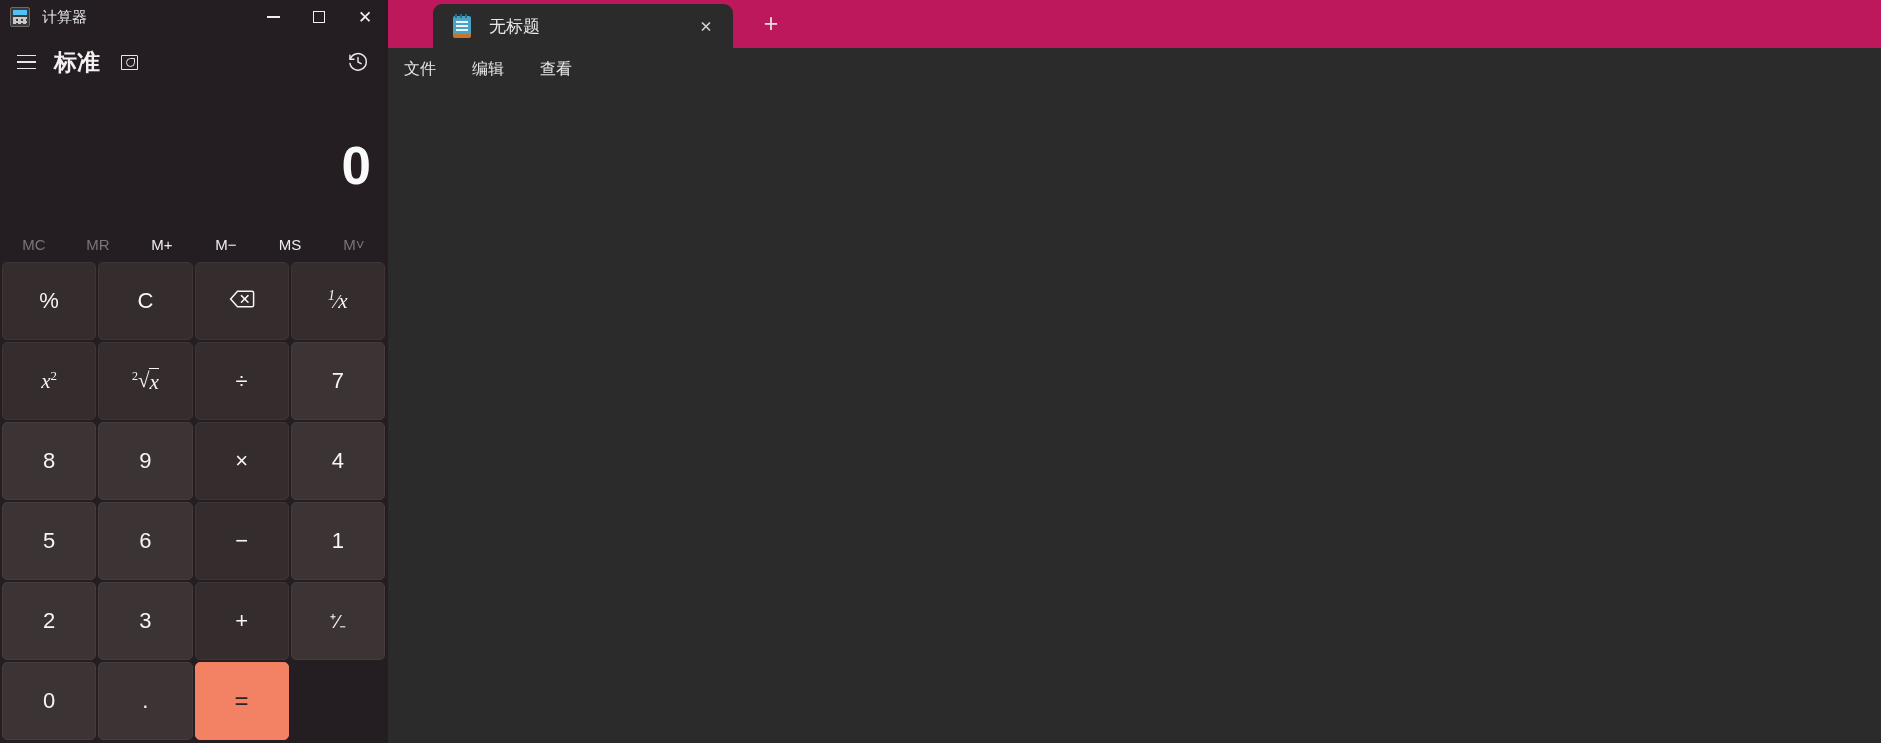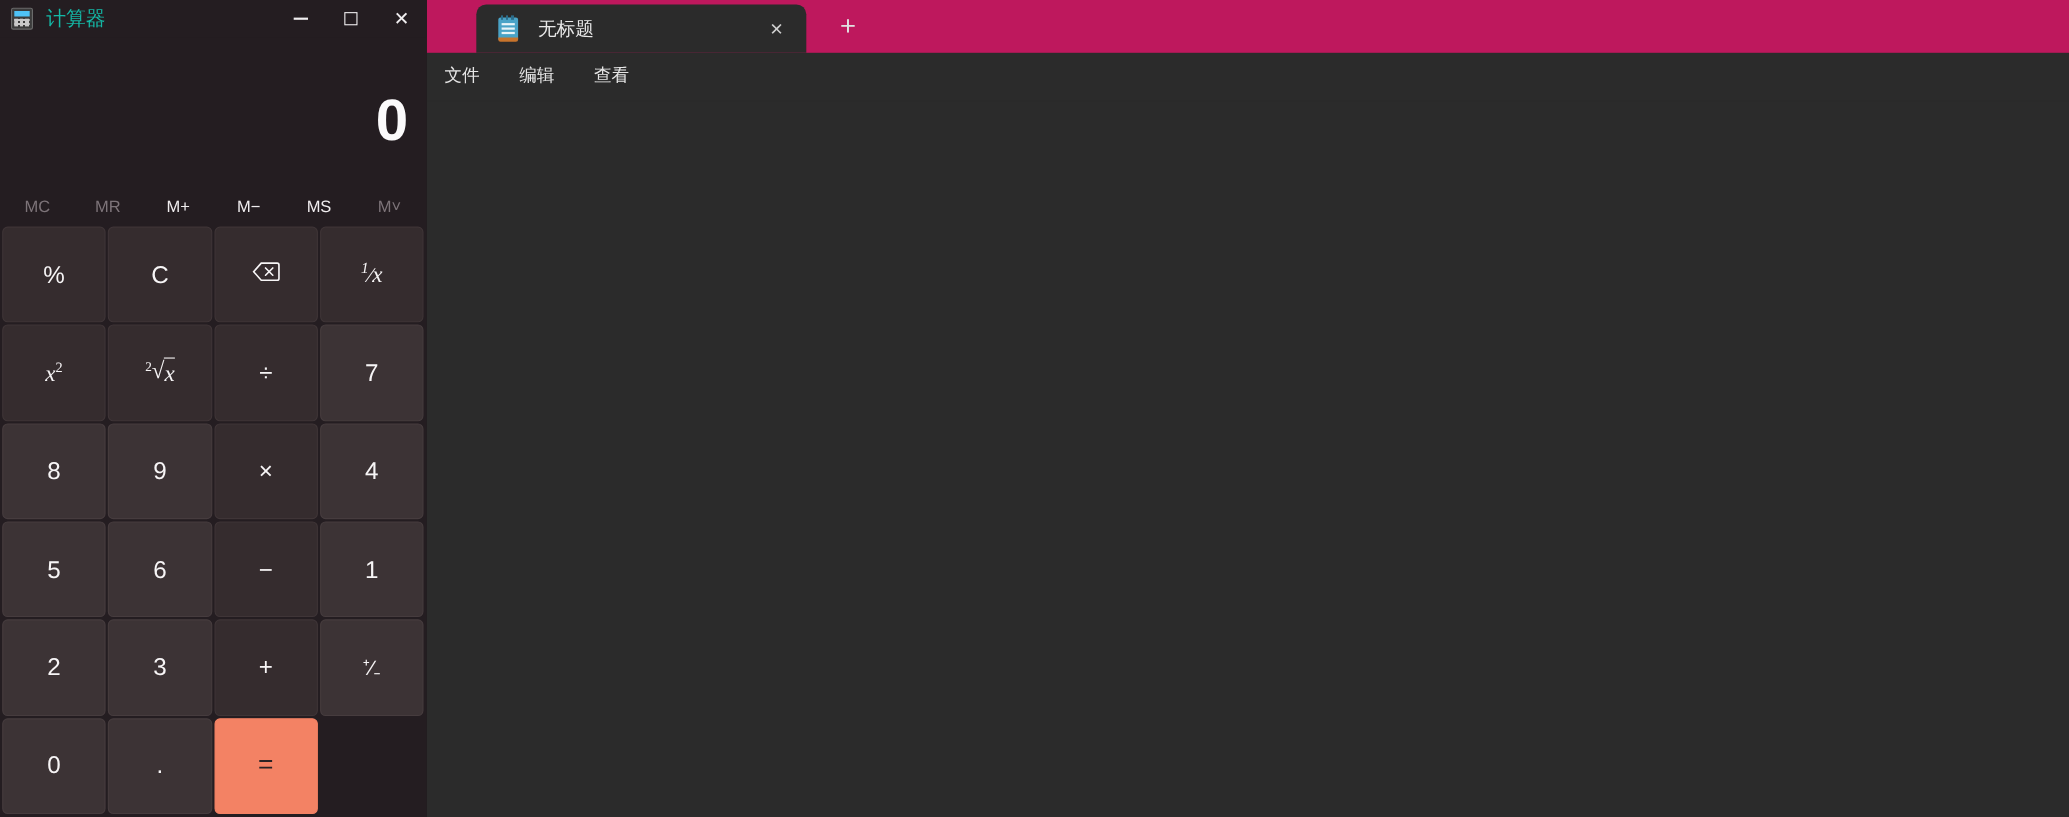--- a/index.html
+++ b/index.html
@@ -121,21 +121,21 @@
     position:absolute; left:2px; top:2px; right:2px; height:5px;
     background:#4fc3f7;
   }
   .calc-app-icon .keys {
     position:absolute; left:2px; top:9px; right:2px; bottom:2px;
     background:
       repeating-linear-gradient(to right,#c9c9c9 0 3px,transparent 3px 5px),
       repeating-linear-gradient(to bottom,#c9c9c9 0 2px,transparent 2px 4px);
   }
   .calc-title {
-    color:#14b8a6; font-size:18px;
+    color:#e5e5e5; font-size:15px;
     flex:1;
   }
   .winbtn {
     width:46px; height:34px;
     display:flex; align-items:center; justify-content:center;
     color:#f0eef0;
   }
   .winbtn .min-glyph { width:13px; height:1.5px; background:#f0eef0; display:block; }
   .winbtn .max-glyph { width:12px; height:12px; border:1.5px solid #f0eef0; display:block; }
   .winbtn .close-glyph { font-size:17px; line-height:1; font-weight:300; }
@@ -285,20 +285,39 @@
         <span class="min-glyph"></span>
       </div>
       <div class="winbtn">
         <span class="max-glyph"></span>
       </div>
       <div class="winbtn">
         <span class="close-glyph">✕</span>
       </div>
     </div>
 
+    <div class="calc-header">
+      <div class="hamburger">
+        <span></span>
+          <span></span>
+          <span></span>
+      </div>
+      <div class="mode-title">标准</div>
+      <div class="keepontop">
+        <span class="kot-box"></span>
+      </div>
+      <div class="header-spacer"></div>
+      <div class="history-btn">
+        <svg viewBox="0 0 24 24" fill="none" stroke="#e9e6e8" stroke-width="1.6" stroke-linecap="round" stroke-linejoin="round">
+          <path d="M3.5 9 A9 9 0 1 1 3.2 13.5"></path>
+          <polyline points="3.2,4.6 3.2,9 7.6,9"></polyline>
+          <polyline points="12,7.2 12,12 15.4,13.8"></polyline>
+        </svg>
+      </div>
+    </div>
 
     <div class="calc-display">
       <div class="calc-result">0</div>
     </div>
 
     <div class="mem-row">
       <div class="mem-btn disabled">MC</div>
       <div class="mem-btn disabled">MR</div>
       <div class="mem-btn">M+</div>
       <div class="mem-btn">M−</div>

